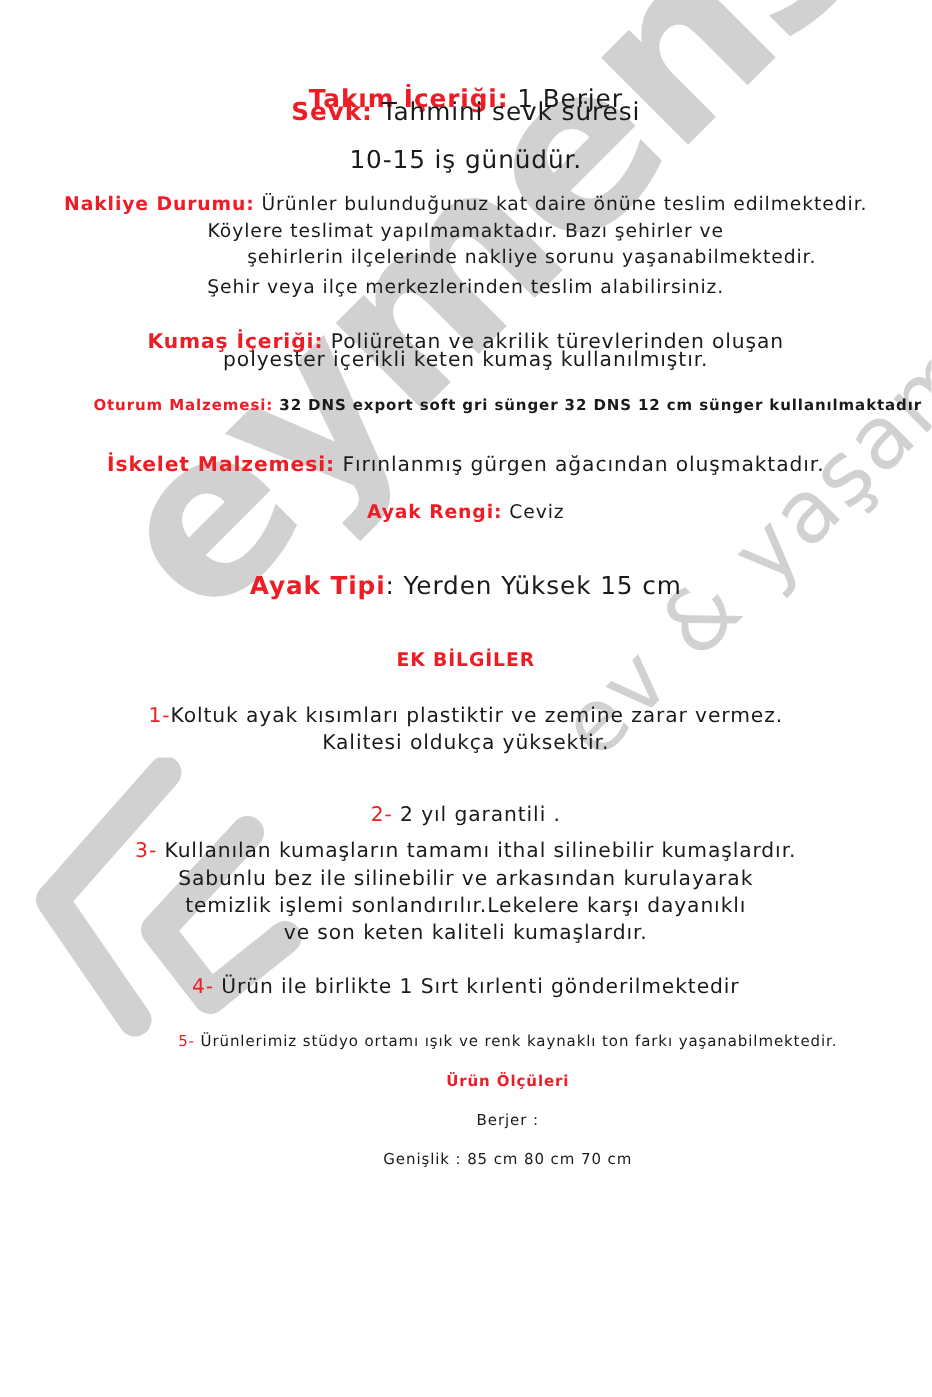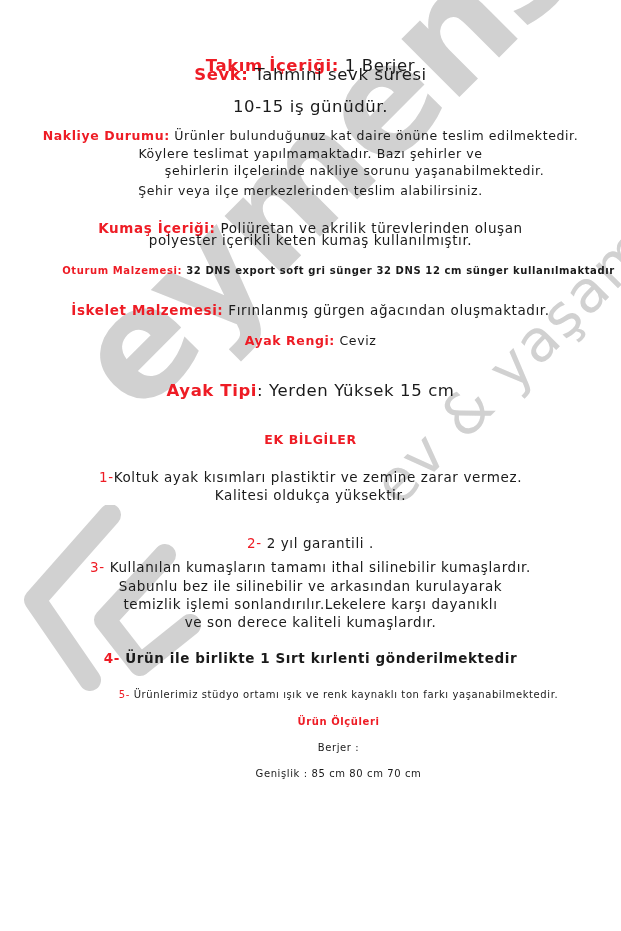--- a/index.html
+++ b/index.html
@@ -77,23 +77,23 @@
 
   <div class="line f14" style="top:535px;">
     <span class="redn">2-</span><span> 2 yıl garantili .</span>
   </div>
 
   <div class="line f14" style="top:559px;">
     <span class="redn">3-</span><span> Kullanılan kumaşların tamamı ithal silinebilir kumaşlardır.</span>
   </div>
   <div class="line f14" style="top:578px;">Sabunlu bez ile silinebilir ve arkasından kurulayarak</div>
   <div class="line f14" style="top:596px;">temizlik işlemi sonlandırılır.Lekelere karşı dayanıklı</div>
-  <div class="line f14" style="top:614px;">ve son derece kaliteli kumaşlardır.</div>
+  <div class="line f14" style="top:614px;">ve son keten kaliteli kumaşlardır.</div>
 
-  <div class="line f14" style="top:650px;font-weight:bold;">
+  <div class="line f14" style="top:650px;">
     <span class="redn">4-</span><span> Ürün ile birlikte 1 Sırt kırlenti gönderilmektedir</span>
   </div>
 
   <div class="line f10" style="top:689px;">
     <span class="redn">5-</span><span> Ürünlerimiz stüdyo ortamı ışık ve renk kaynaklı ton farkı yaşanabilmektedir.</span>
   </div>
 
   <div class="line f10 red" style="top:716px;">Ürün Ölçüleri</div>
   <div class="line f10" style="top:742px;text-align:center;">Berjer :</div>
   <div class="line f10" style="top:768px;">Genişlik : 85 cm 80 cm 70 cm</div>

